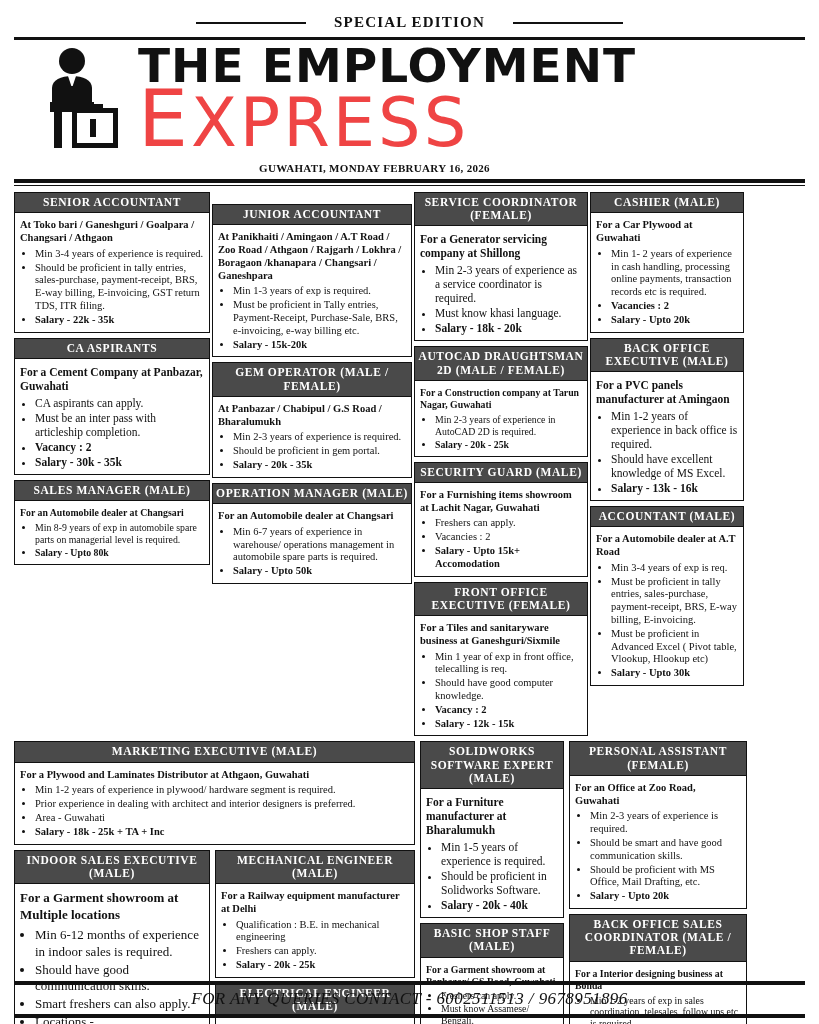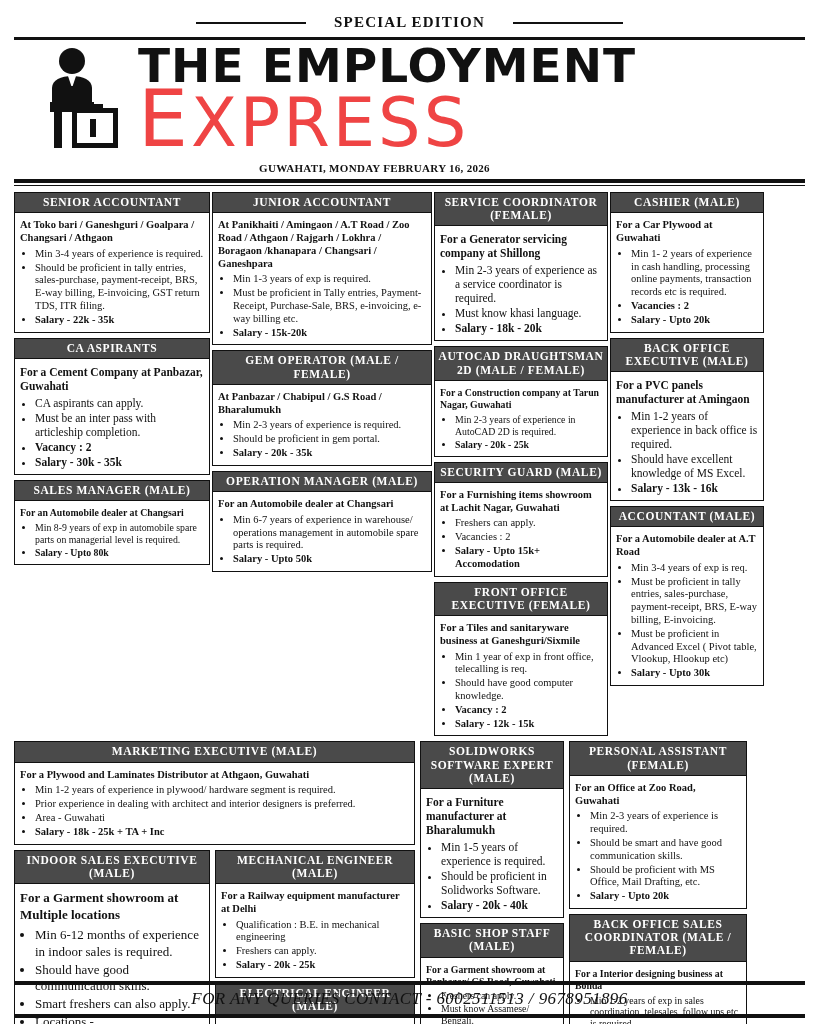--- a/index.html
+++ b/index.html
@@ -103,21 +103,21 @@
   }
 
   
   .grid {
     display: flex;
     gap: 2px;
     align-items: flex-start;
   }
   .col { display: flex; flex-direction: column; gap: 5px; }
   .col1 { width: 196px; }
-  .col2 { width: 220px; }
+  .col2 { width: 200px; margin-top: 12px; }
   .col3 { width: 174px; }
   .col4 { width: 154px; }
 
   .ad {
     border: 1px solid #111;
     background: #fff;
     box-sizing: border-box;
   }
   .ad-title {
     background: #4a4a4a;

